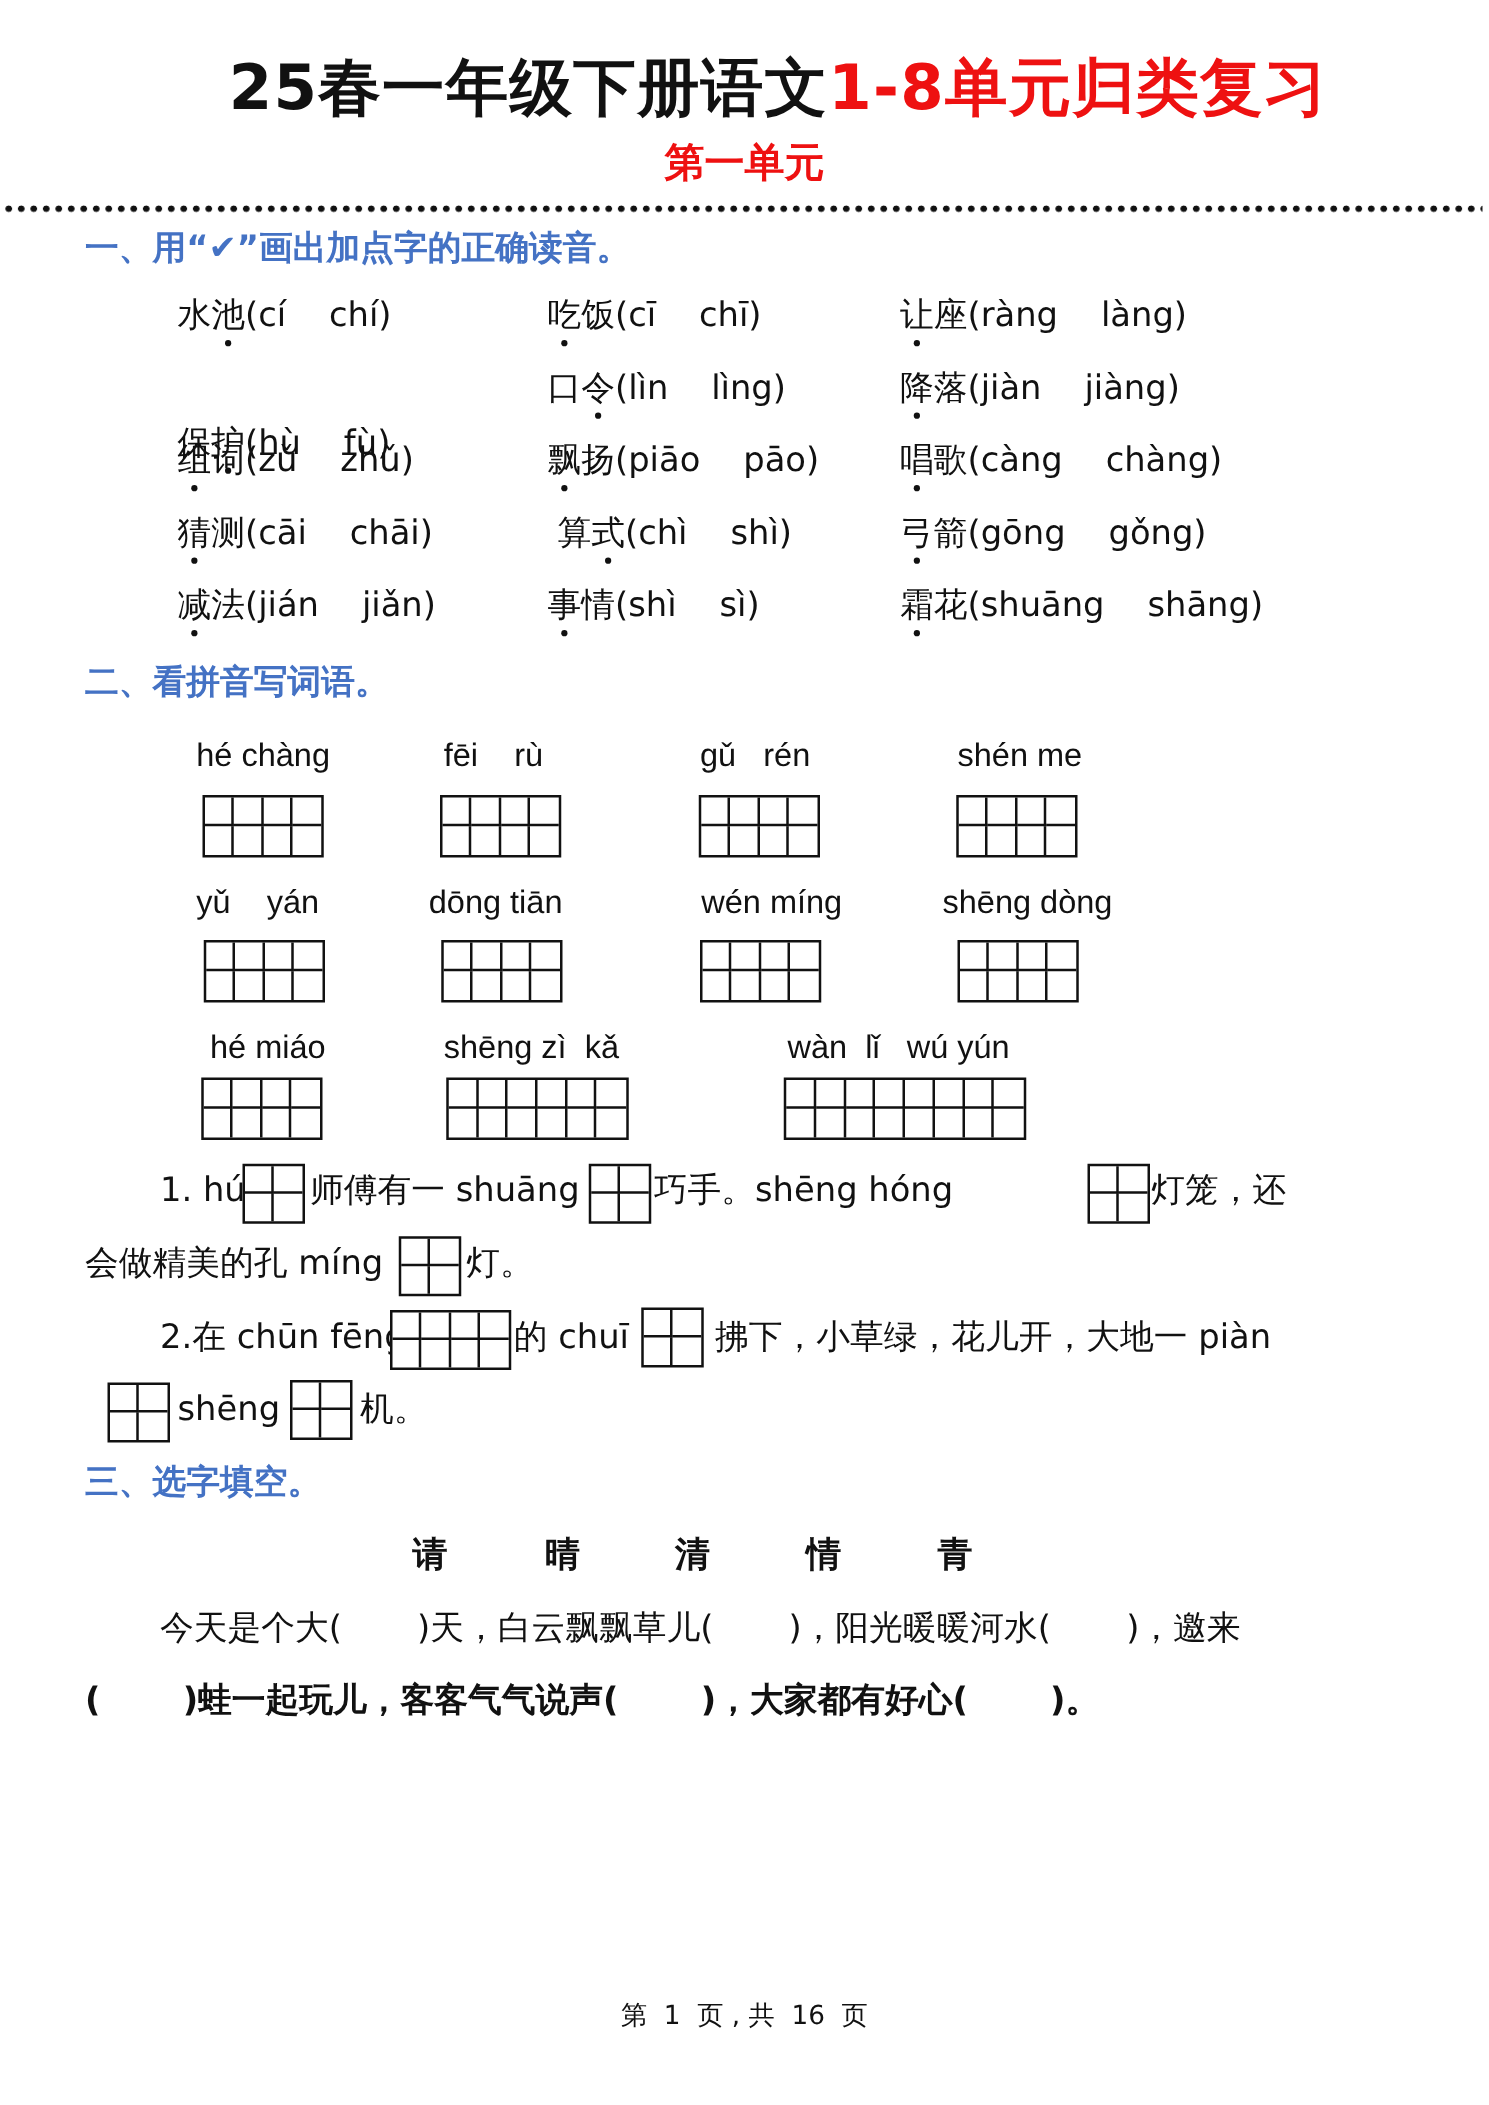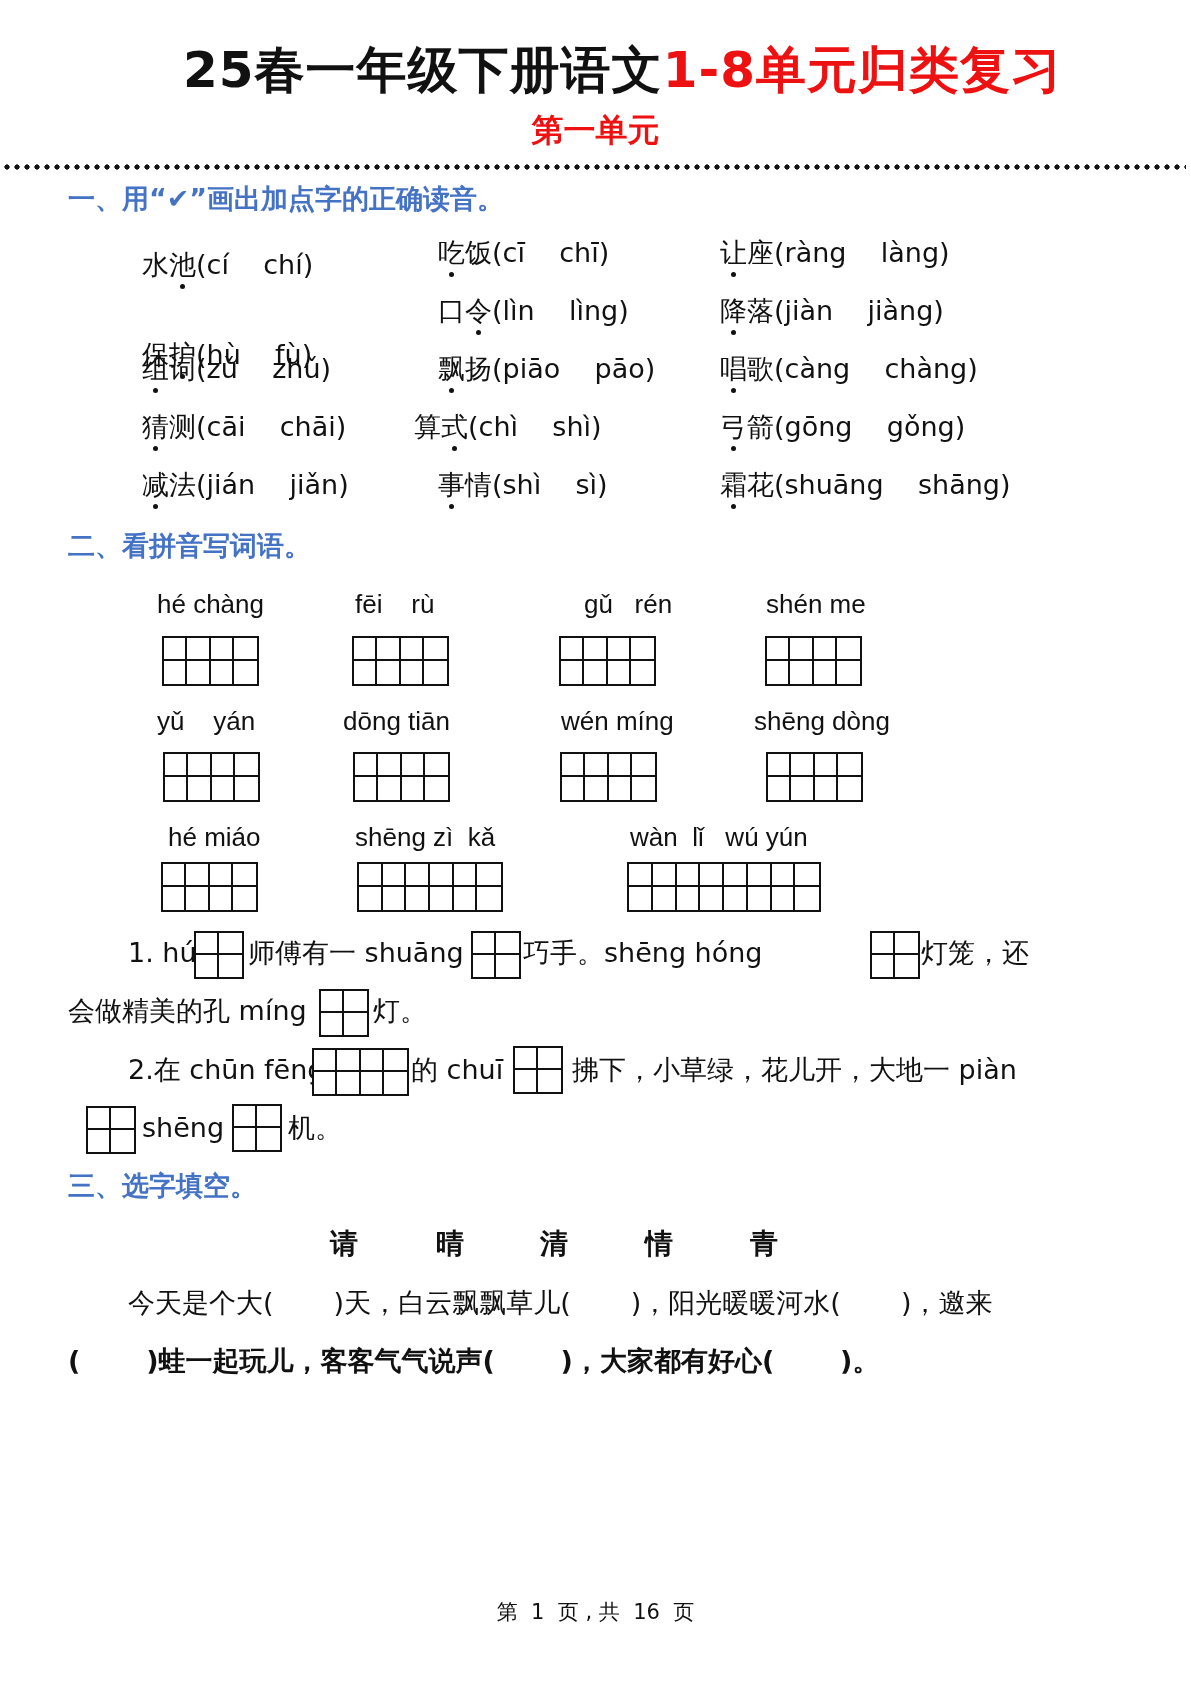--- a/index.html
+++ b/index.html
@@ -69,31 +69,31 @@
 <body>
 
 <div class="abs title">
   <span class="black">25春一年级下册语文</span><span class="red">1-8单元归类复习</span>
 </div>
 <div class="abs subtitle">第一单元</div>
 <div class="abs dotline"></div>
 
 <div class="abs section-heading" style="left:68px; top:181px;">一、用“✔”画出加点字的正确读音。</div>
 <div id="s1">
-    <div class="abs item" style="left: 142px; top: 235px; margin-top: 12px;"><span>水</span><span class="dotted-char">池</span><span>(cí    chí)</span></div>
+    <div class="abs item" style="left: 142px; top: 235px;"><span>水</span><span class="dotted-char">池</span><span>(cí    chí)</span></div>
     <div class="abs item" style="left: 438px; top: 235px;"><span class="dotted-char">吃</span><span>饭</span><span>(cī    chī)</span></div>
     <div class="abs item" style="left: 720px; top: 235px;"><span class="dotted-char">让</span><span>座</span><span>(ràng    làng)</span></div>
     <div class="abs item" style="left: 142px; top: 293px; margin-top: 44px;"><span>保</span><span class="dotted-char">护</span><span>(hù    fù)</span></div>
     <div class="abs item" style="left: 438px; top: 293px;"><span>口</span><span class="dotted-char">令</span><span>(lìn    lìng)</span></div>
     <div class="abs item" style="left: 720px; top: 293px;"><span class="dotted-char">降</span><span>落</span><span>(jiàn    jiàng)</span></div>
     <div class="abs item" style="left: 142px; top: 351px;"><span class="dotted-char">组</span><span>词</span><span>(zǔ    zhǔ)</span></div>
     <div class="abs item" style="left: 438px; top: 351px;"><span class="dotted-char">飘</span><span>扬</span><span>(piāo    pāo)</span></div>
     <div class="abs item" style="left: 720px; top: 351px;"><span class="dotted-char">唱</span><span>歌</span><span>(càng    chàng)</span></div>
     <div class="abs item" style="left: 142px; top: 409px;"><span class="dotted-char">猜</span><span>测</span><span>(cāi    chāi)</span></div>
-    <div class="abs item" style="left: 414px; top: 409px; text-align: center;"><span>算</span><span class="dotted-char">式</span><span>(chì    shì)</span></div>
+    <div class="abs item" style="left: 446px; top: 409px; text-align: center;"><span>算</span><span class="dotted-char">式</span><span>(chì    shì)</span></div>
     <div class="abs item" style="left: 720px; top: 409px;"><span class="dotted-char">弓</span><span>箭</span><span>(gōng    gǒng)</span></div>
     <div class="abs item" style="left: 142px; top: 467px;"><span class="dotted-char">减</span><span>法</span><span>(jián    jiǎn)</span></div>
     <div class="abs item" style="left: 438px; top: 467px;"><span class="dotted-char">事</span><span>情</span><span>(shì    sì)</span></div>
     <div class="abs item" style="left: 720px; top: 467px;"><span class="dotted-char">霜</span><span>花</span><span>(shuāng    shāng)</span></div>
   </div>
 
 <div class="abs section-heading" style="left:68px; top:528px;">二、看拼音写词语。</div>
 <div id="s2">
     <div class="abs py" style="left: 157px; top: 587px;">hé chàng</div>
     <div class="grid" style="left: 162px; top: 636px; width: 97px; height: 50px; grid-template-columns: repeat(4, 1fr); grid-template-rows: 1fr 1fr;">
@@ -110,21 +110,21 @@
     <div class="grid" style="left: 352px; top: 636px; width: 97px; height: 50px; grid-template-columns: repeat(4, 1fr); grid-template-rows: 1fr 1fr;">
       <span></span>
       <span></span>
       <span></span>
       <span class="lastcol"></span>
       <span class="lastrow"></span>
       <span class="lastrow"></span>
       <span class="lastrow"></span>
       <span class="lastcol lastrow"></span>
     </div>
-    <div class="abs py" style="left: 584px; top: 587px;">gǔ   rén</div>
+    <div class="abs py" style="left: 560px; top: 587px;">gǔ   rén</div>
     <div class="grid" style="left: 559px; top: 636px; width: 97px; height: 50px; grid-template-columns: repeat(4, 1fr); grid-template-rows: 1fr 1fr;">
       <span></span>
       <span></span>
       <span></span>
       <span class="lastcol"></span>
       <span class="lastrow"></span>
       <span class="lastrow"></span>
       <span class="lastrow"></span>
       <span class="lastcol lastrow"></span>
     </div>

